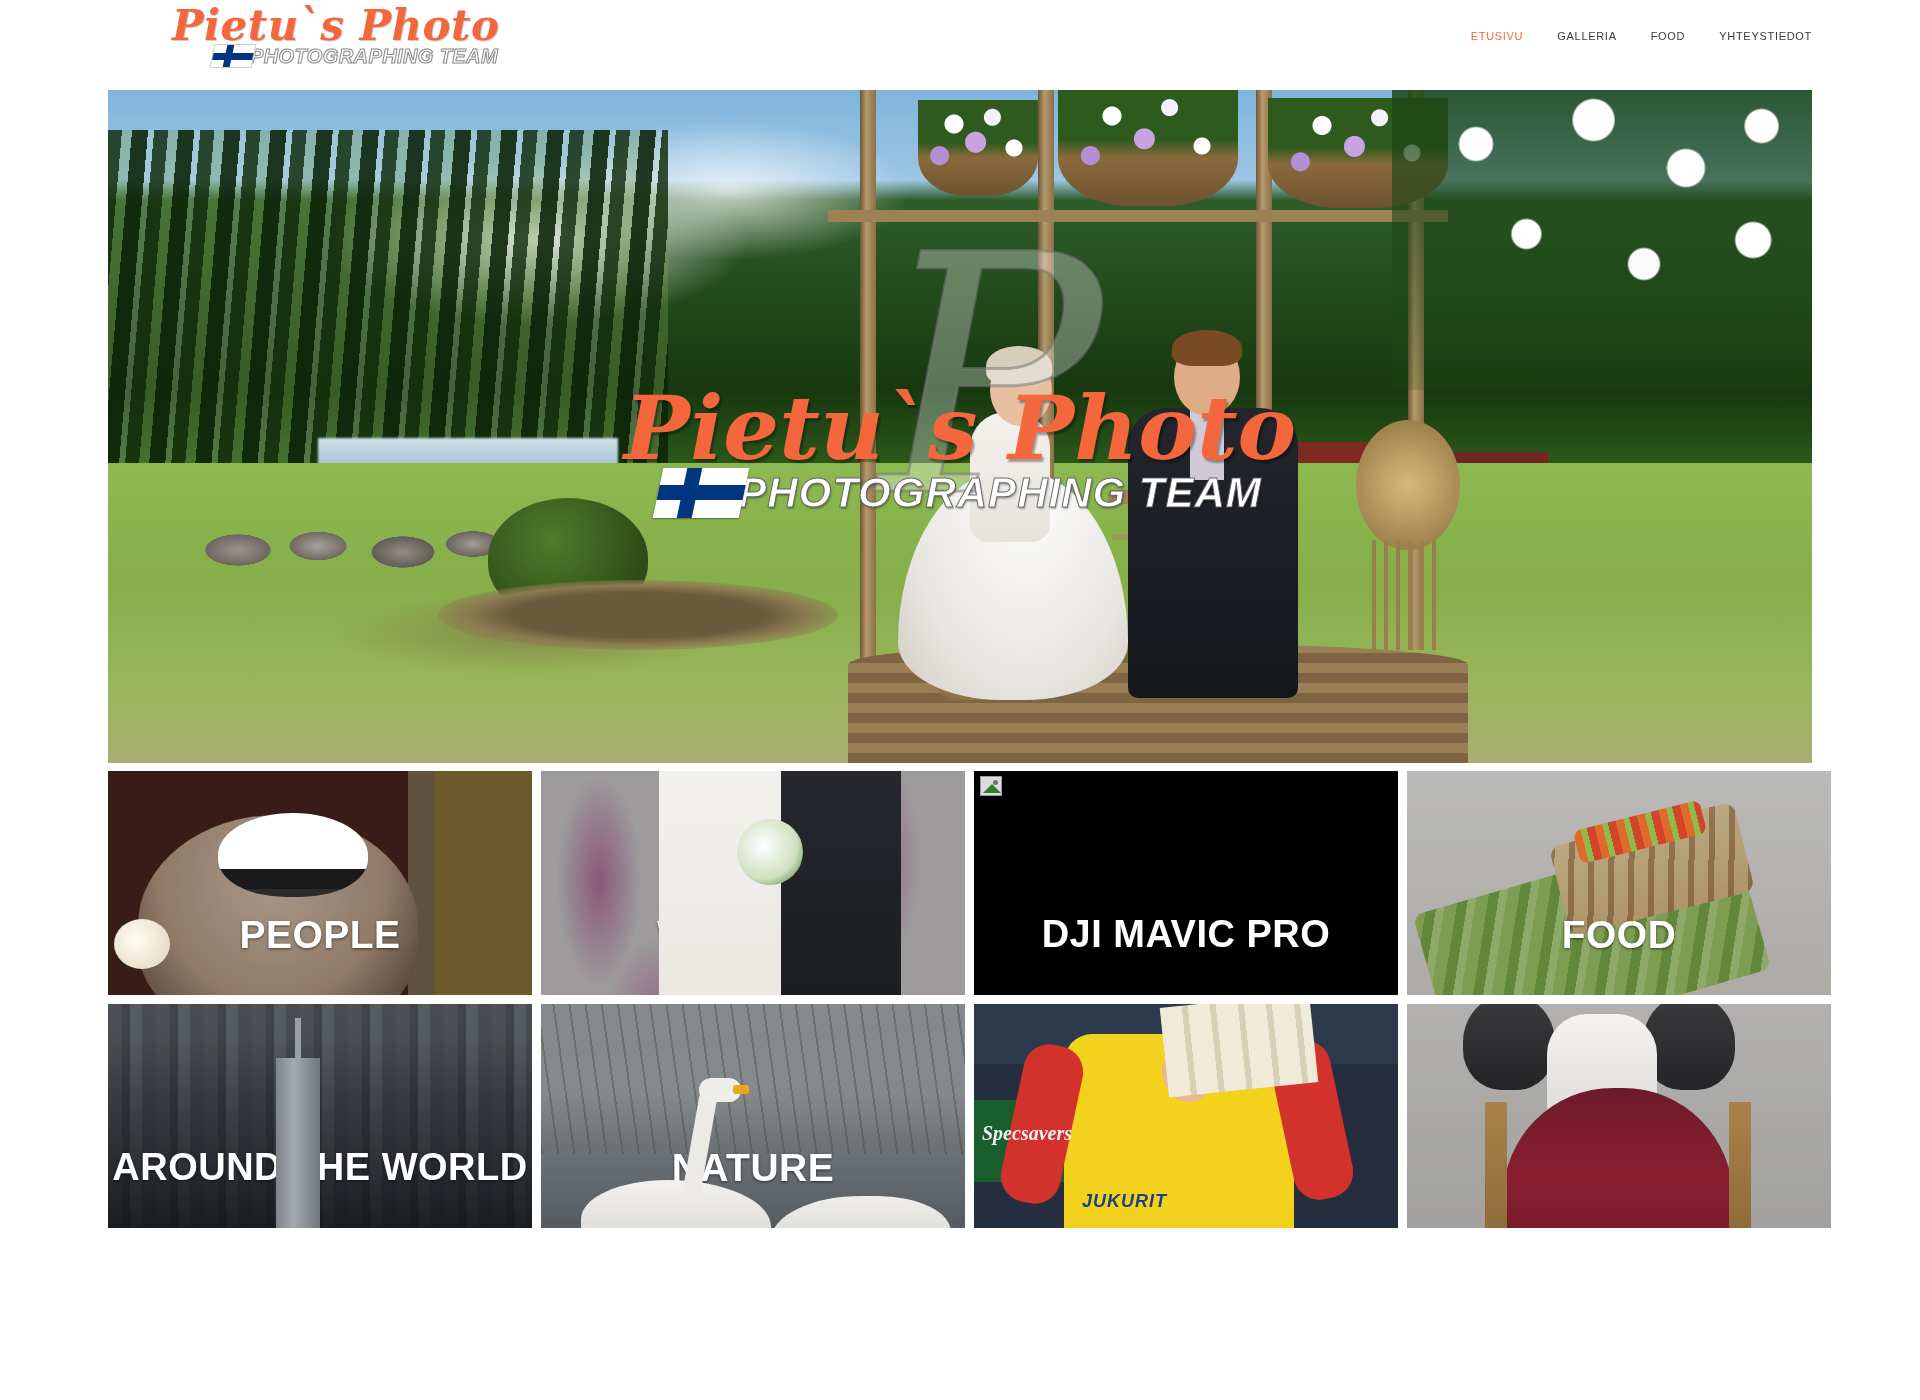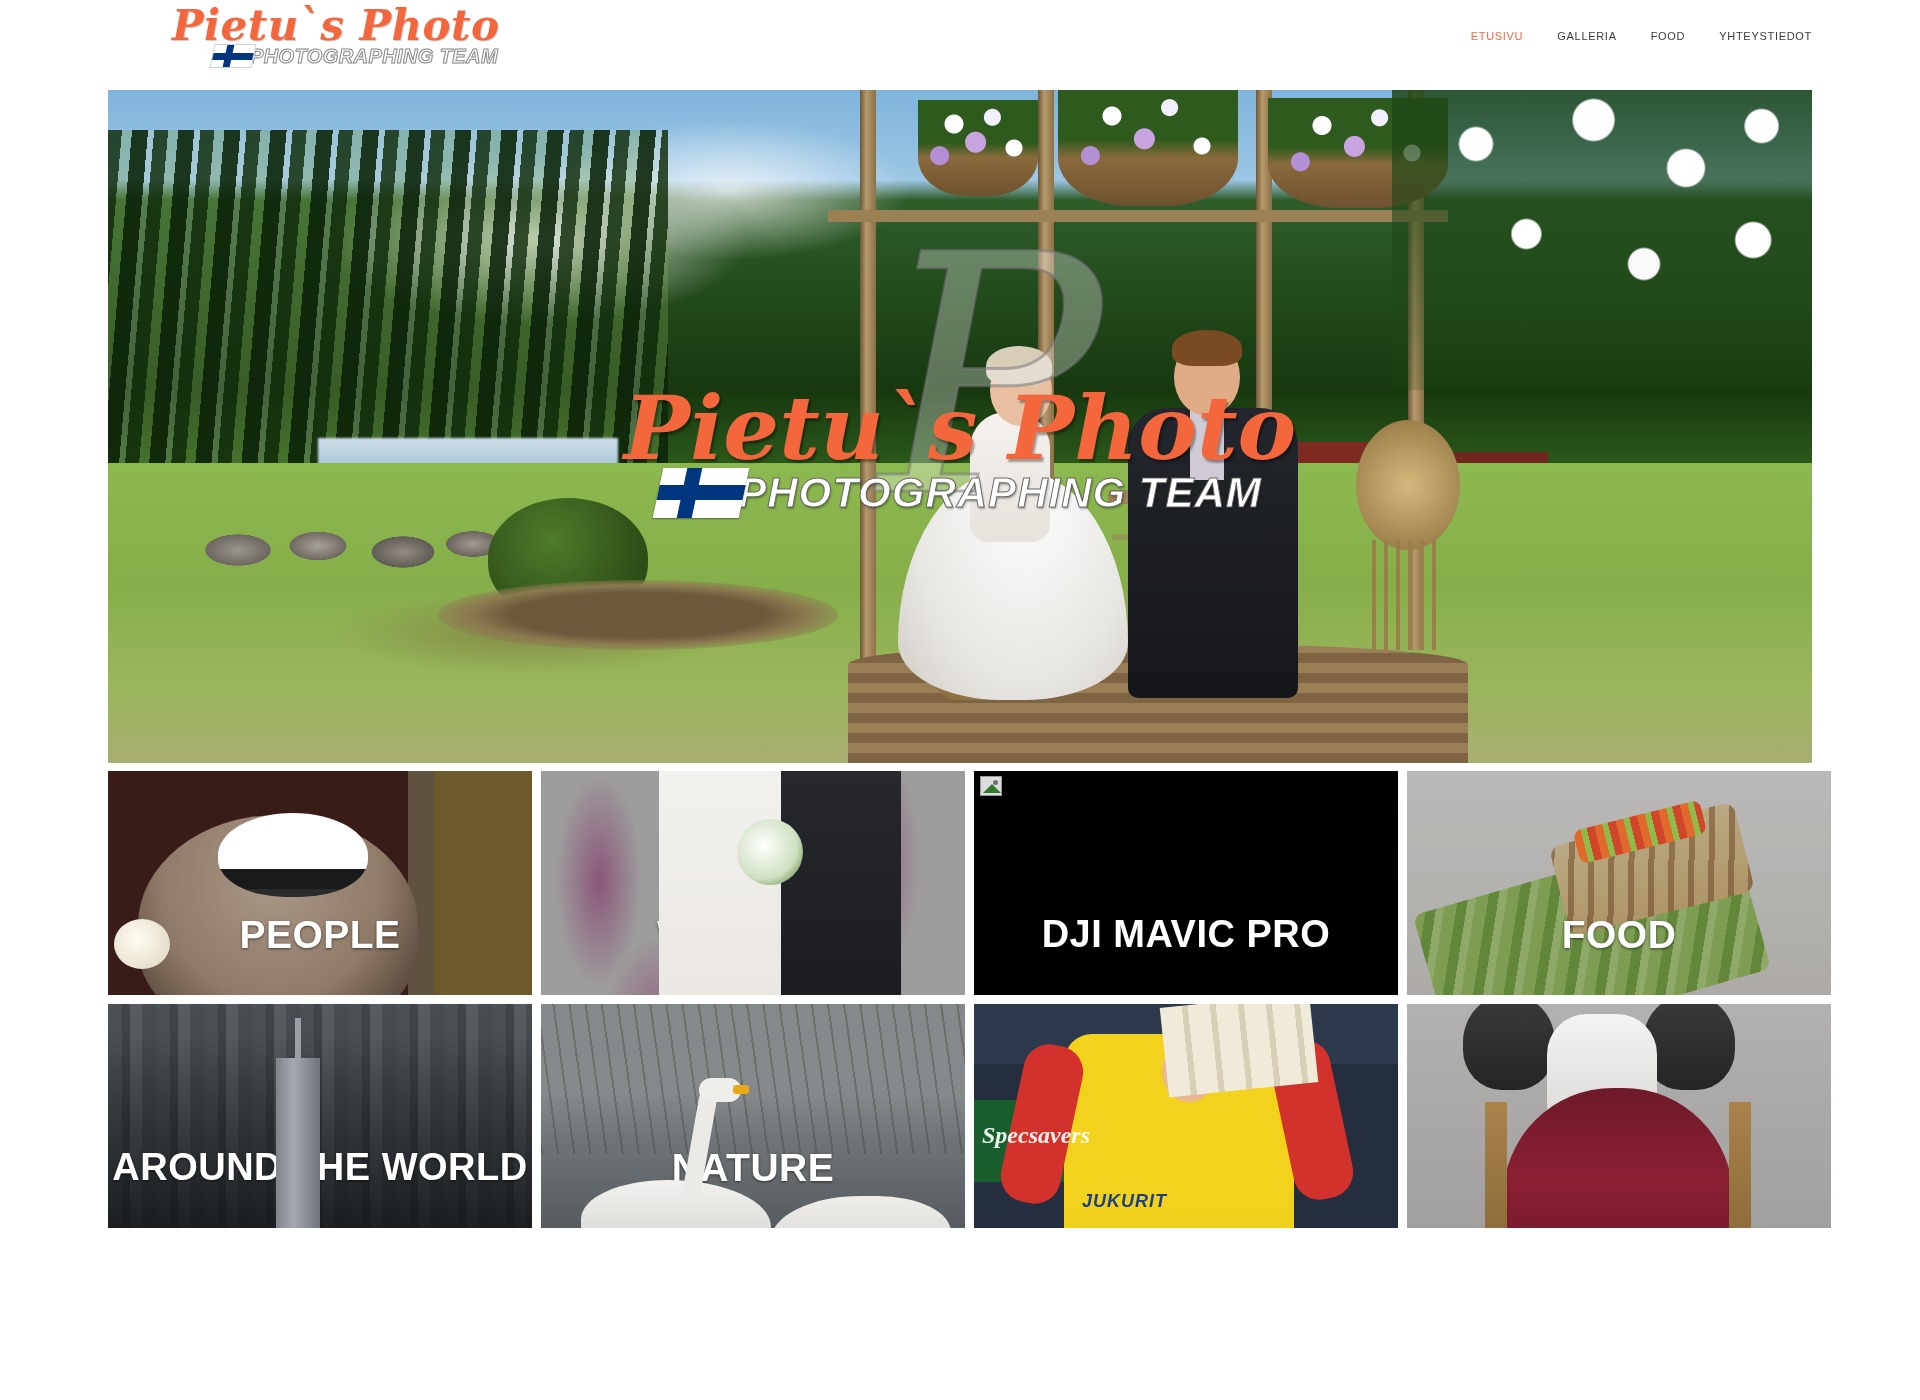--- a/index.html
+++ b/index.html
@@ -686,21 +686,21 @@
     left: 0; top: 96px;
     width: 140px; height: 82px;
     background: #1f7a3a;
   }
   .specsavers {
     position: absolute;
     left: 8px; top: 118px;
     font-family: "Liberation Serif", serif;
     font-style: italic;
     font-weight: bold;
-    font-size: 24px;
+    font-size: 20px;
     color: #ffffff;
     z-index: 4;
     opacity: 0.92;
   }
   .athlete {
     position: absolute;
     left: 90px; top: 30px;
     width: 230px; height: 282px;
     background: linear-gradient(to bottom, #f2d21d 0 60%, #efc915 100%);
     border-radius: 28px 28px 8px 8px;

